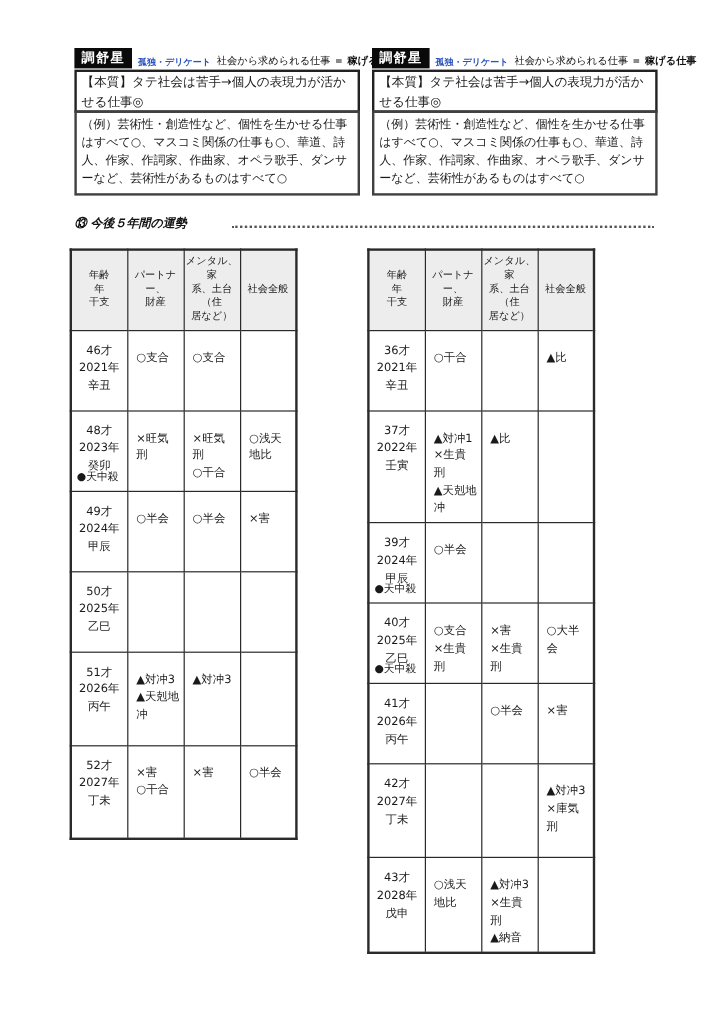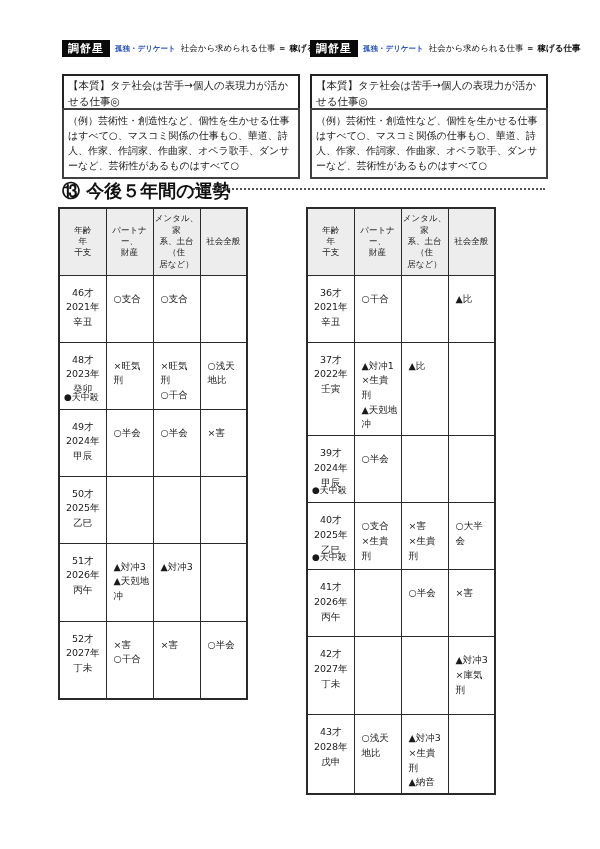--- a/index.html
+++ b/index.html
@@ -4,37 +4,37 @@
 <style>
   html,body{margin:0;padding:0;background:#fff;}
   .page{
     position:relative;width:600px;height:849px;background:#ffffff;
     font-family:"DejaVu Sans",sans-serif;color:#1a1a1a;overflow:hidden;
   }
   
   .star-box{position:absolute;top:40px;width:238px;}
   .star-box.right{left:310px;}
   .star-box.left{left:62px;}
-  .star-header{display:flex;align-items:center;gap:5px;height:17px;white-space:nowrap;}
+  .star-header{display:flex;align-items:flex-end;gap:5px;height:17px;white-space:nowrap;}
   .badge{background:#0a0a0a;color:#fff;font-weight:bold;font-size:11px;line-height:15px;padding:1px 6px;letter-spacing:1px;}
   .tagline{color:#2a52be;font-size:7.5px;font-weight:bold;}
   .headline{font-size:8.5px;color:#111;}
   .headline b{font-weight:bold;}
   .essence-box{
-    box-sizing:border-box;border:2px solid #222;height:36px;margin-top:17px;
+    box-sizing:border-box;border:2px solid #222;height:36px;margin-top:1px;
     padding:2px 4px;font-size:10.5px;line-height:1.5;overflow:hidden;
   }
   .example-box{
     box-sizing:border-box;border:2px solid #404040;height:71px;margin-top:-2px;
     padding:3px 4px;font-size:10px;line-height:1.5;overflow:hidden;
   }
   
   .section-title{
     position:absolute;left:62px;top:179px;margin:0;
-    font-size:18px;font-weight:bold;color:#111;white-space:nowrap;
+    font-size:10px;font-weight:bold;color:#111;white-space:nowrap;font-style:italic;
   }
   .dotted-line{
     position:absolute;left:193px;top:188px;width:352px;height:0;
     border-top:2px dotted #555;
   }
   
   table.fortune{
     position:absolute;top:207px;width:190px;
     border-collapse:collapse;table-layout:fixed;
     border:2px solid #2a2a2a;background:#fff;

